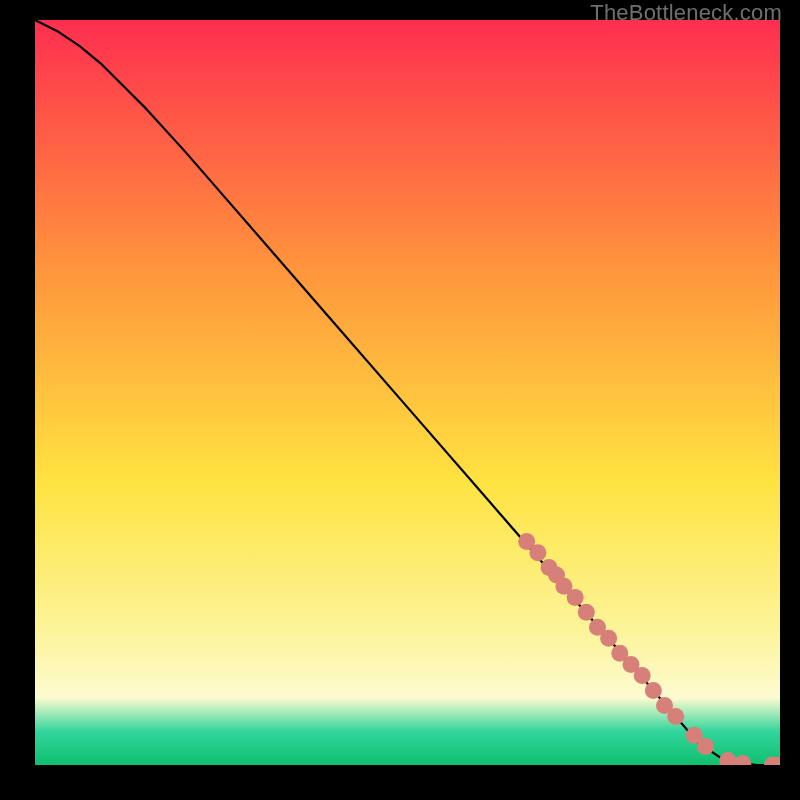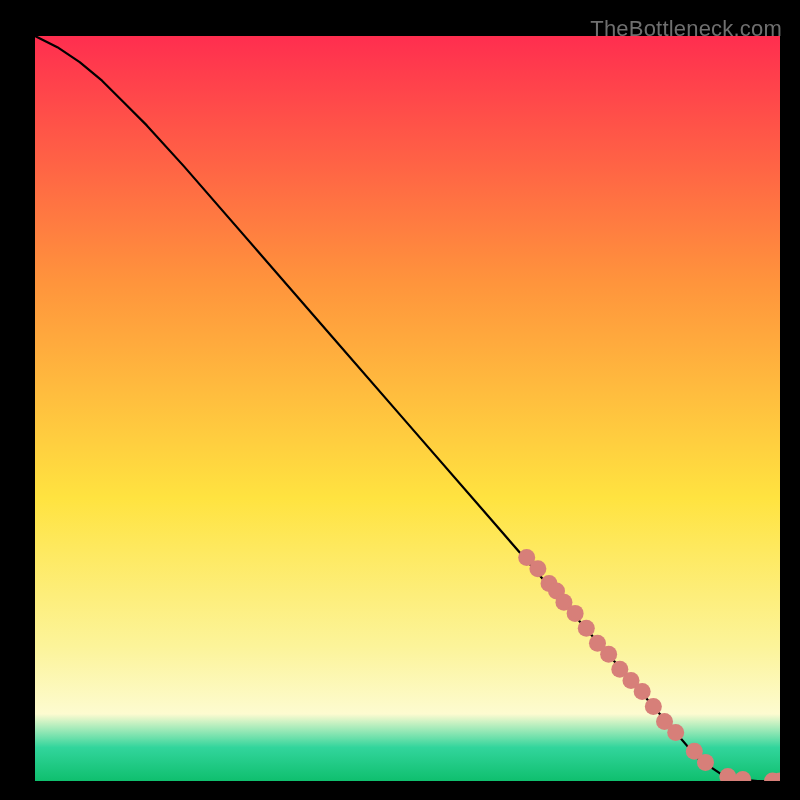--- a/index.html
+++ b/index.html
@@ -7,21 +7,21 @@
     padding: 0;
     width: 800px;
     height: 800px;
     background: #000;
     font-family: Arial, Helvetica, sans-serif;
     overflow: hidden;
   }
   .frame {
     position: absolute;
     left: 0;
-    top: 16px;
+    top: 0;
     width: 800px;
     height: 688px;
     background: #000;
     text-align: right;
   }
   .plot {
     position: absolute;
     left: 35px;
     top: 20px;
     width: 745px;

